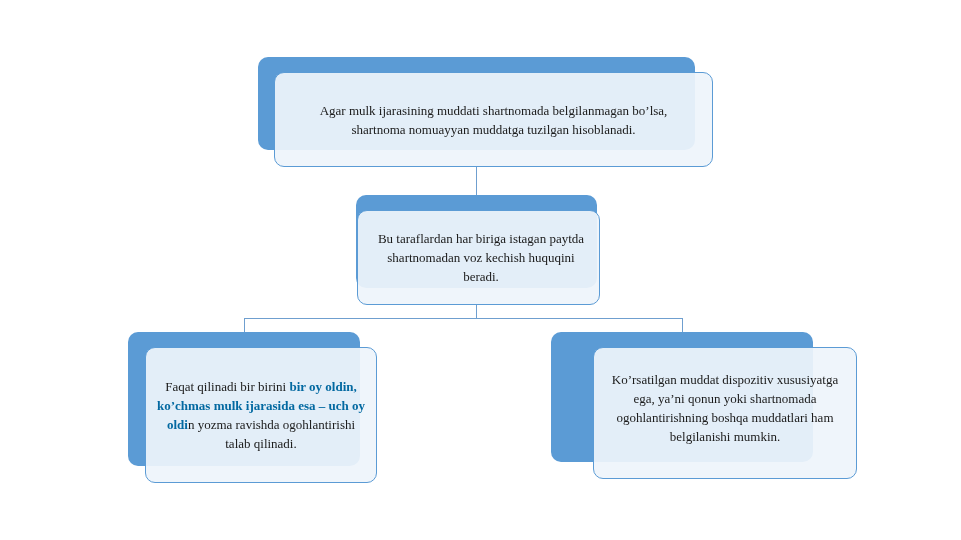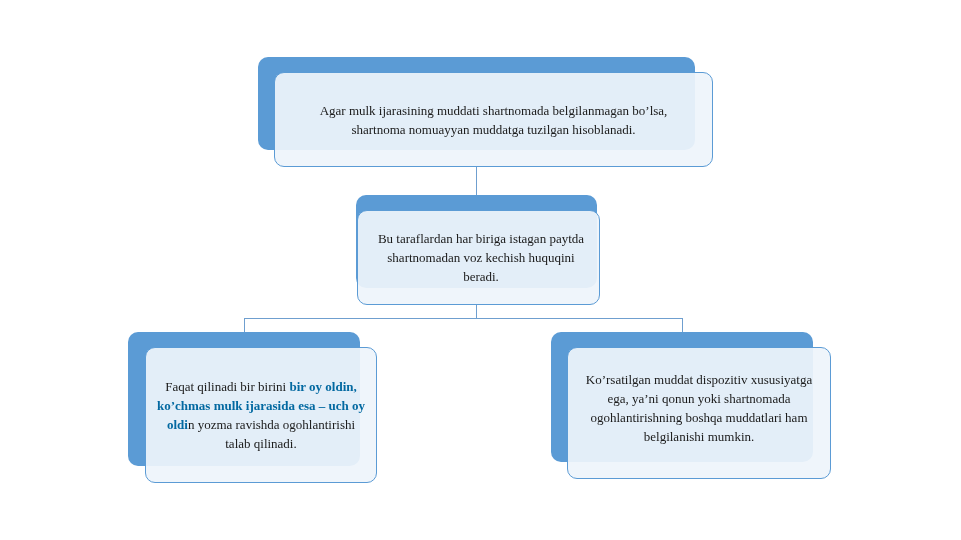--- a/index.html
+++ b/index.html
@@ -33,15 +33,15 @@
 </div>
 
 <div class="back" style="left:128px; top:332px; width:232px; height:134px;"></div>
 <div class="front" style="left:145px; top:347px; width:232px; height:136px; padding:0 6px;">
   <div class="front-text" style="width:215px;">
     <span>Faqat qilinadi bir birini </span><span class="red">bir oy oldin, ko’chmas mulk ijarasida esa – uch oy oldi</span><span>n yozma ravishda ogohlantirishi talab qilinadi.</span>
   </div>
 </div>
 
 <div class="back" style="left:551px; top:332px; width:262px; height:130px;"></div>
-<div class="front" style="left:567px; top:347px; width:264px; height:132px; padding:0 4px;">
+<div class="front" style="left:593px; top:347px; width:264px; height:132px; padding:0 4px;">
   <div class="front-text" style="width:250px; margin-top:-10px;">Ko’rsatilgan muddat dispozitiv xususiyatga ega, ya’ni qonun yoki shartnomada ogohlantirishning boshqa muddatlari ham belgilanishi mumkin.</div>
 </div>
 
 </body></html>

